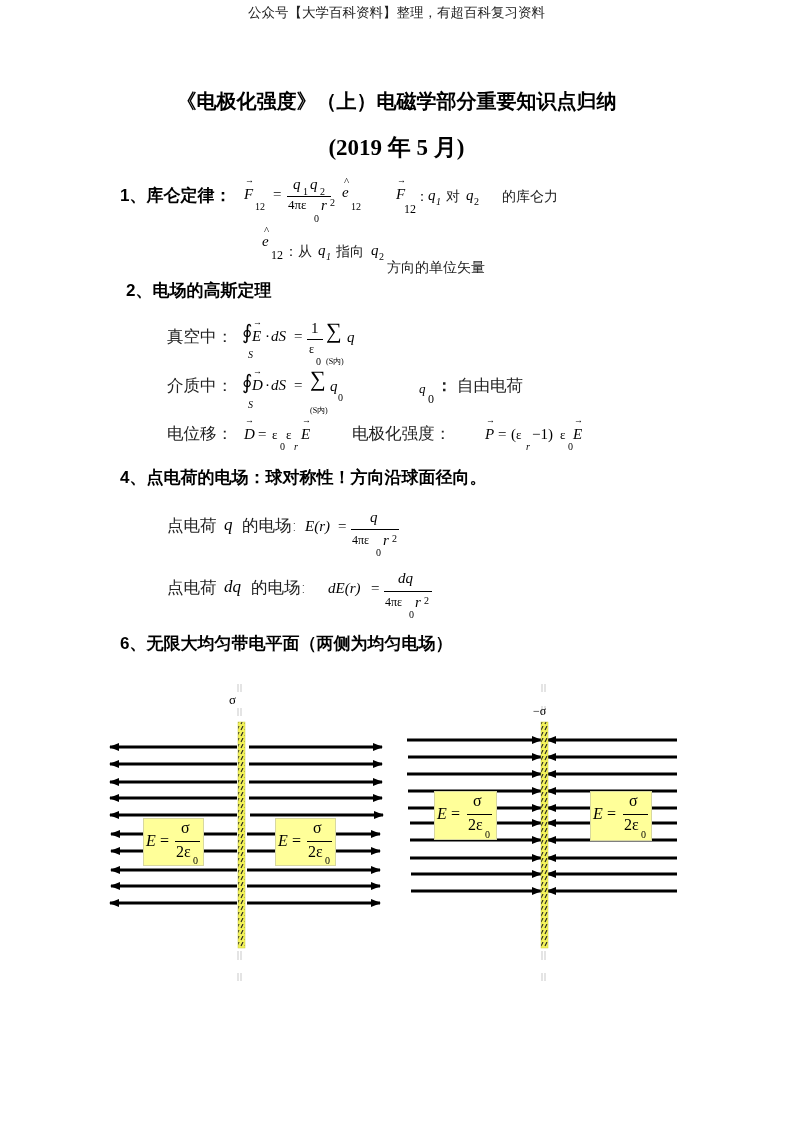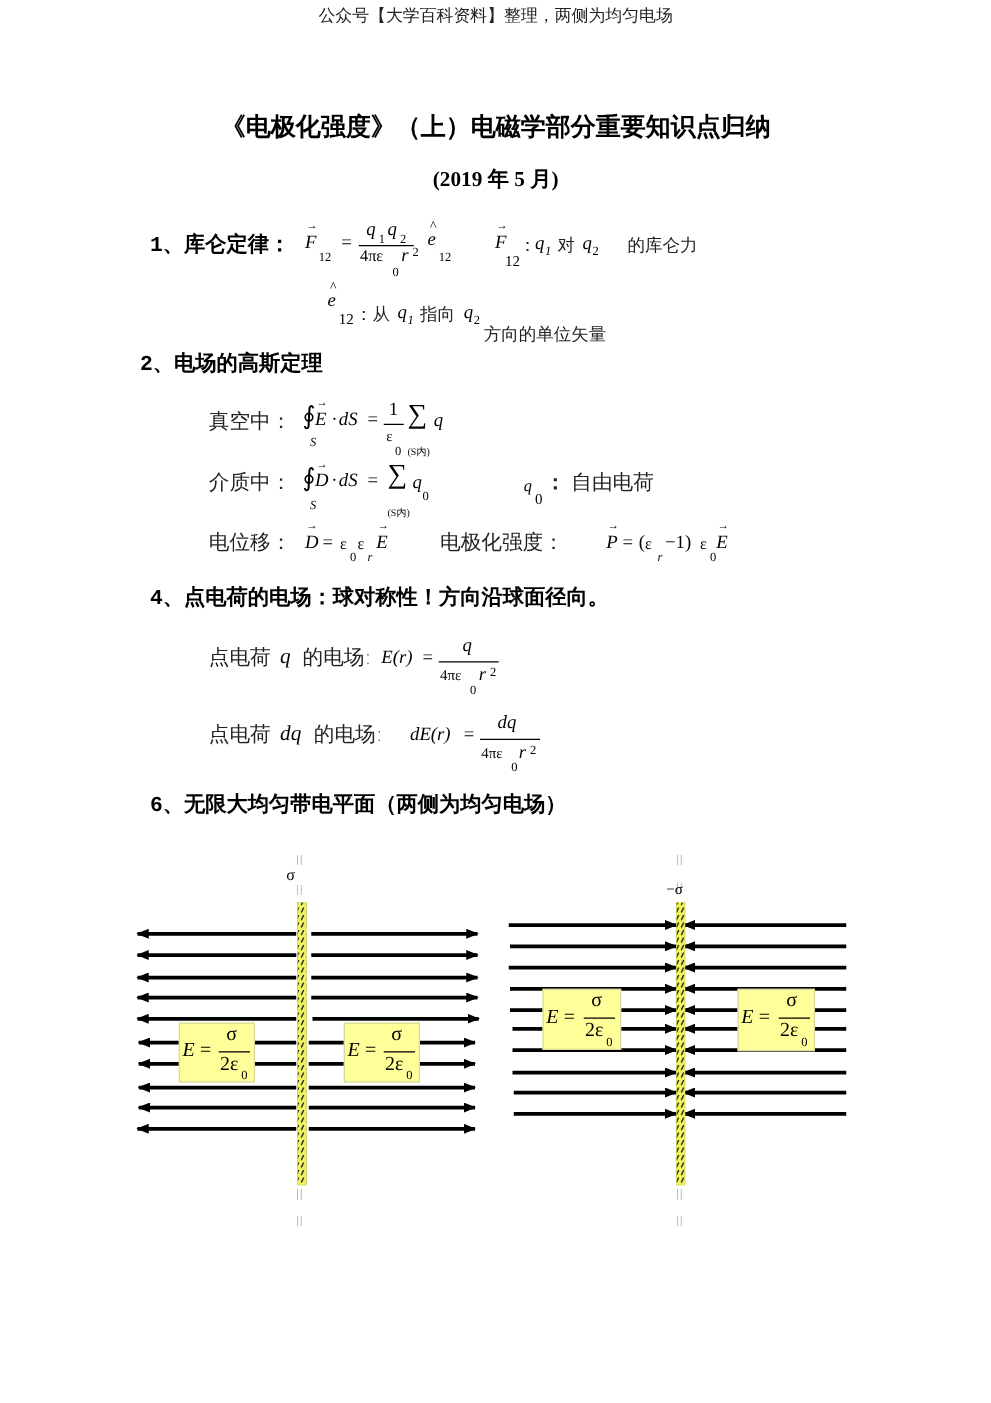--- a/index.html
+++ b/index.html
@@ -3,40 +3,40 @@
 <meta charset="utf-8">
 <style>
   html, body { margin: 0; padding: 0; background: #ffffff; }
   body { width: 793px; height: 1122px; position: relative; overflow: hidden;
          font-family: "DejaVu Serif", "Liberation Serif", serif; color: #000; }
   .abs { position: absolute; white-space: nowrap; }
   .watermark { top: 4px; left: 0; width: 793px; text-align: center; font-size: 13.5px; color: #222;
                font-family: "DejaVu Sans", sans-serif; }
   .title { top: 88px; left: 0; width: 793px; text-align: center; font-size: 20px; font-weight: bold;
            font-family: "DejaVu Sans", sans-serif; }
-  .subtitle { top: 132px; left: 0; width: 793px; text-align: center; font-size: 17px; font-weight: bold;
+  .subtitle { top: 132px; left: 0; width: 793px; text-align: center; font-size: 23px; font-weight: bold;
               font-family: "Liberation Serif", serif; }
-  .h { font-size: 17px; font-weight: bold; font-family: Liberation Mono, monospace; }
+  .h { font-size: 17px; font-weight: bold; font-family: Liberation Sans, sans-serif; }
   .cn { font-size: 16.5px; font-family: "DejaVu Sans", sans-serif; font-weight: 300; color: #222; }
   .cn-sm { font-size: 14px; font-family: "DejaVu Sans", sans-serif; color: #222; }
   .m { font-family: "Liberation Serif", serif; font-style: italic; font-size: 15px; }
   .mr { font-family: "Liberation Serif", serif; font-size: 15px; }
   .sub { font-family: "Liberation Serif", serif; font-size: 10px; }
   .frac-line { position: absolute; height: 1px; background: #000; }
   .vec { position: relative; display: inline-block; }
   .vec::before { content: "→"; position: absolute; top: -11px; left: 1px; font-size: 9px; font-style: normal; }
   .hat { position: relative; display: inline-block; }
   .hat::before { content: "^"; position: absolute; top: -9px; left: 2px; font-size: 11px; font-style: normal; }
   .eqbox { position: absolute; background: #ffff99; border: 1px solid #d8d8a0; }
   svg { position: absolute; left: 0; top: 0; }
 </style>
 </head>
 <body>
 
-<div class="abs watermark">公众号【大学百科资料】整理，两侧为均匀电场</div>
+<div class="abs watermark">公众号【大学百科资料】整理，有超百科复习资料</div>
 
 <div class="abs title">《电极化强度》（上）电磁学部分重要知识点归纳</div>
 <div class="abs subtitle">(2019 年 5 月)</div>
 
 <div class="abs h" style="top:184px; left:120px;">1、库仑定律：</div>
 
 <div>
   <span class="abs m" style="top:186px; left:244px;"><span class="vec">F</span></span>
   <span class="abs sub" style="top:201px; left:255px;">12</span>
   <span class="abs mr" style="top:186px; left:273px;">=</span>
@@ -70,21 +70,21 @@
   <span class="abs sub" style="top:248px; left:271px; font-size:12px;">12</span>
   <span class="abs cn-sm" style="top:243px; left:284px;">：从</span>
   <span class="abs m" style="top:242px; left:318px;">q</span>
   <span class="abs sub" style="top:251px; left:326px; font-style:italic;">1</span>
   <span class="abs cn-sm" style="top:243px; left:336px;">指向</span>
   <span class="abs m" style="top:242px; left:371px;">q</span>
   <span class="abs sub" style="top:251px; left:379px;">2</span>
   <span class="abs cn-sm" style="top:259px; left:387px;">方向的单位矢量</span>
 </div>
 
-<div class="abs h" style="top:279px; left:112px;">2、电场的高斯定理</div>
+<div class="abs h" style="top:279px; left:126px;">2、电场的高斯定理</div>
 
 <div>
   <span class="abs cn" style="top:326px; left:167px;">真空中：</span>
   <span class="abs mr" style="top:320px; left:242px; font-size:20px;">∮</span>
   <span class="abs sub" style="top:349px; left:248px; font-style:italic;">S</span>
   <span class="abs m" style="top:328px; left:252px;"><span class="vec">E</span></span>
   <span class="abs mr" style="top:328px; left:265px;">·</span>
   <span class="abs m" style="top:328px; left:271px;">dS</span>
   <span class="abs mr" style="top:328px; left:294px;">=</span>
   <span class="abs mr" style="top:320px; left:311px;">1</span>

